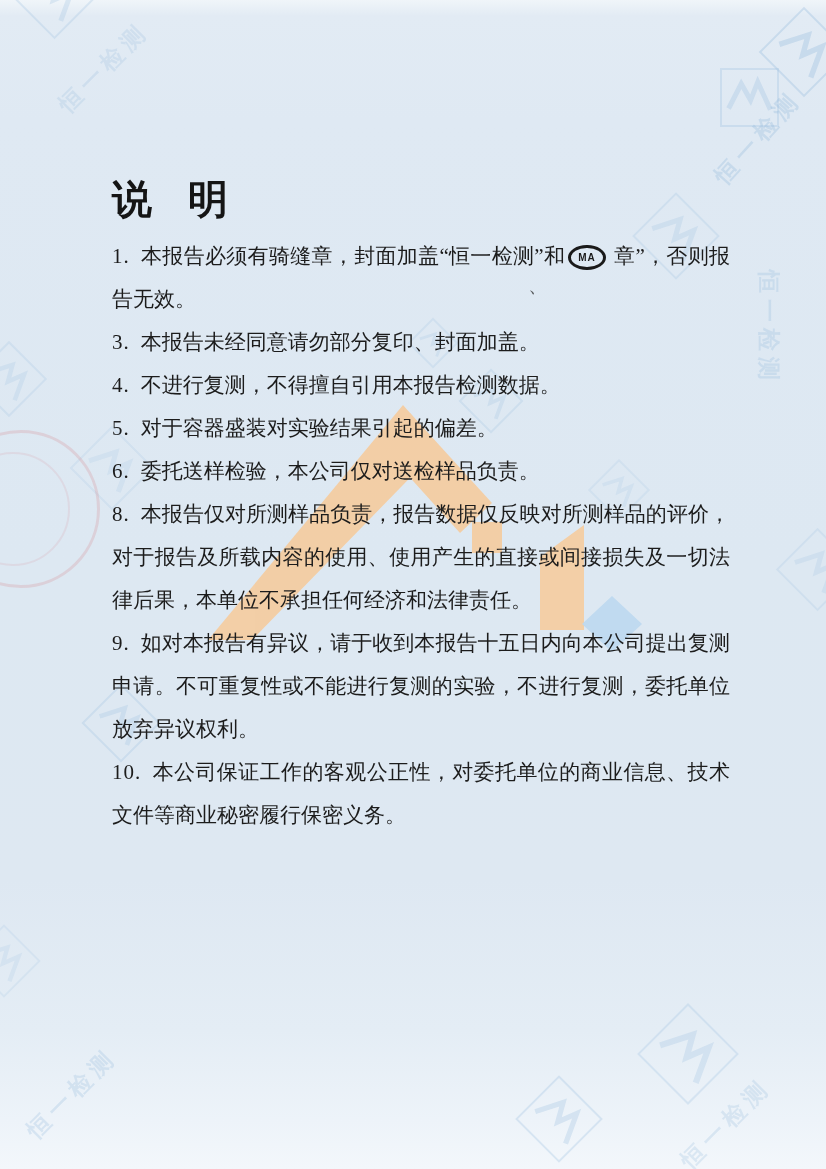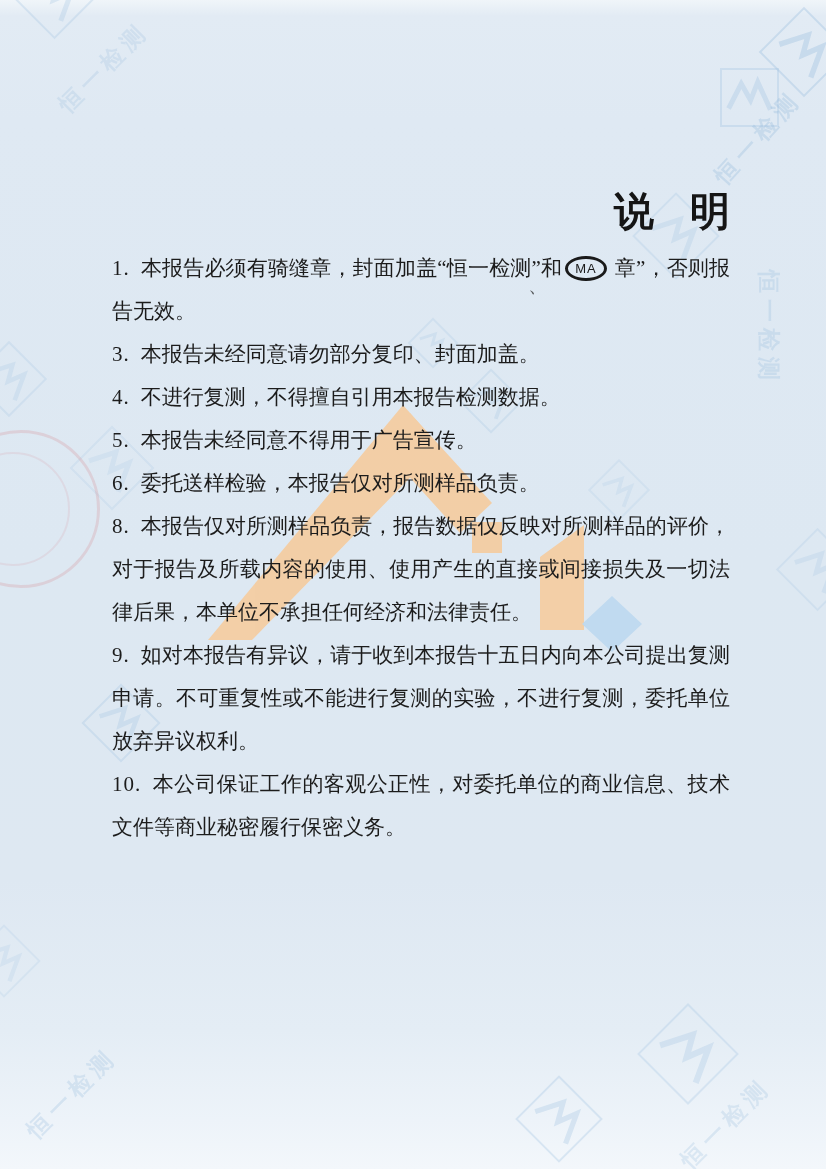--- a/index.html
+++ b/index.html
@@ -57,46 +57,46 @@
   .logo-orange { position: absolute; left: 190px; top: 395px; }
 
   
   .content {
     position: absolute;
     left: 112px; top: 178px;
     width: 618px;
     color: #1c1c1c;
   }
   .doc-title {
-    margin: 12px 0 13px 0;
+    margin: 0 0 13px 0;
     font-size: 40px;
     line-height: 44px;
     font-weight: bold;
-    text-align: right;
+    text-align: left;
     word-spacing: 26px;
     color: #151515;
   }
   .note {
     margin: 0;
     font-size: 21px;
     line-height: 43px;
     text-align: justify;
     text-justify: inter-ideograph;
   }
   .note .num { margin-right: 11px; letter-spacing: 1px; }
 
   .cma {
     display: inline-block;
     border: 3px solid #1a1a1a;
     border-radius: 50%;
     padding: 0 7px;
     margin: 0 8px 0 3px;
     font-family: "Liberation Sans", sans-serif;
-    font-weight: normal;
-    font-size: 13px;
+    font-weight: bold;
+    font-size: 10px;
     line-height: 19px;
     letter-spacing: 1px;
     vertical-align: 2px;
     color: #1a1a1a;
   }
 
   .scan-mark {
     position: absolute;
     left: 528px; top: 272px;
     font-size: 20px;
@@ -205,23 +205,23 @@
   <div class="content">
     <h1 class="doc-title">说 明</h1>
 
     <p class="note"><span class="num">1.</span><span>本报告必须有骑缝章，封面加盖“恒一检测”和</span><span class="cma"><span>MA</span></span><span>章”，否则报告无效。</span></p>
 
 
     <p class="note"><span class="num">3.</span><span>本报告未经同意请勿部分复印、封面加盖。</span></p>
 
     <p class="note"><span class="num">4.</span><span>不进行复测，不得擅自引用本报告检测数据。</span></p>
 
-    <p class="note"><span class="num">5.</span><span>本报告未经同意不得用于广告宣传。</span></p>
-
-    <p class="note"><span class="num">6.</span><span>委托送样检验，本报告仅对所测样品负责。</span></p>
+    <p class="note"><span class="num">5.</span><span>对于容器盛装对实验结果引起的偏差。</span></p>
+
+    <p class="note"><span class="num">6.</span><span>委托送样检验，本公司仅对送检样品负责。</span></p>
 
 
     <p class="note"><span class="num">8.</span><span>本报告仅对所测样品负责，报告数据仅反映对所测样品的评价，对于报告及所载内容的使用、使用产生的直接或间接损失及一切法律后果，本单位不承担任何经济和法律责任。</span></p>
 
     <p class="note"><span class="num">9.</span><span>如对本报告有异议，请于收到本报告十五日内向本公司提出复测申请。不可重复性或不能进行复测的实验，不进行复测，委托单位放弃异议权利。</span></p>
 
     <p class="note"><span class="num">10.</span><span>本公司保证工作的客观公正性，对委托单位的商业信息、技术文件等商业秘密履行保密义务。</span></p>
   </div>
 
   <span class="scan-mark">、</span>

